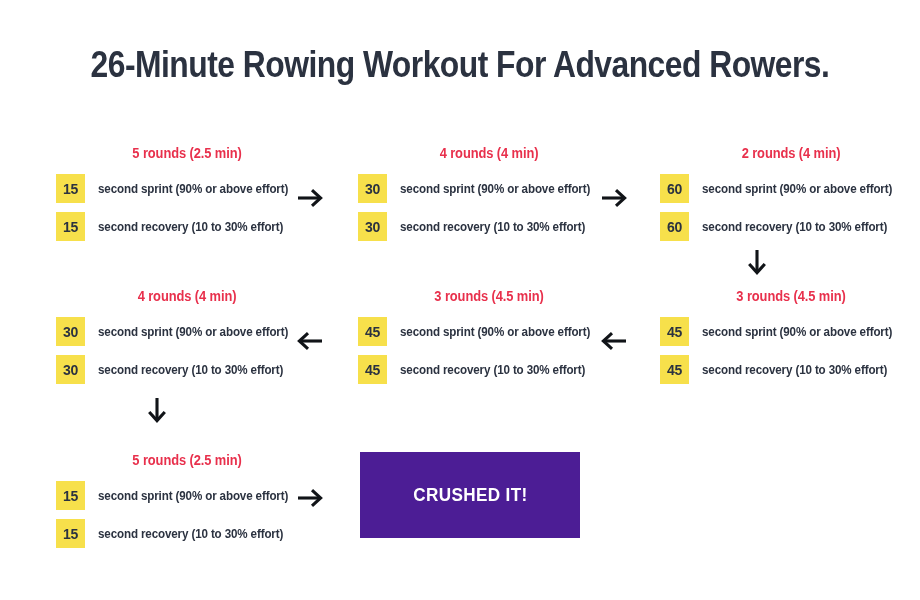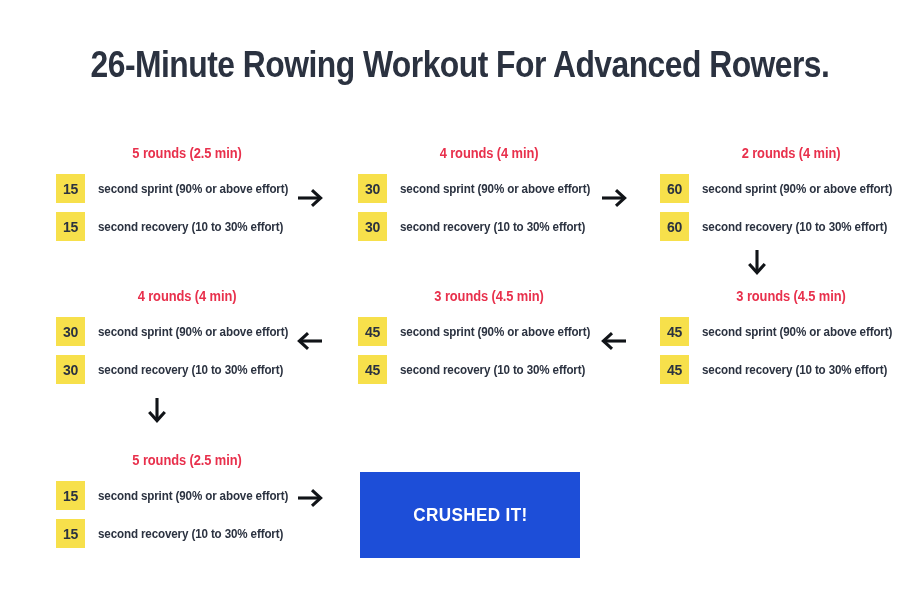--- a/index.html
+++ b/index.html
@@ -99,24 +99,24 @@
     width: 34px;
     height: 34px;
     color: #111418;
   }
   .arrow svg { display: block; width: 100%; height: 100%; }
 
   
   .finish-box {
     position: absolute;
     left: 360px;
-    top: 472px;
+    top: 452px;
     width: 220px;
     height: 86px;
-    background: #1d4ed8;
+    background: #4c1d95;
     display: flex;
     align-items: center;
     justify-content: center;
   }
   .finish-text {
     color: #ffffff;
     font-family: "Liberation Sans Narrow", "Liberation Sans", sans-serif;
     font-size: 19px;
     font-weight: bold;
     letter-spacing: 0.4px;

